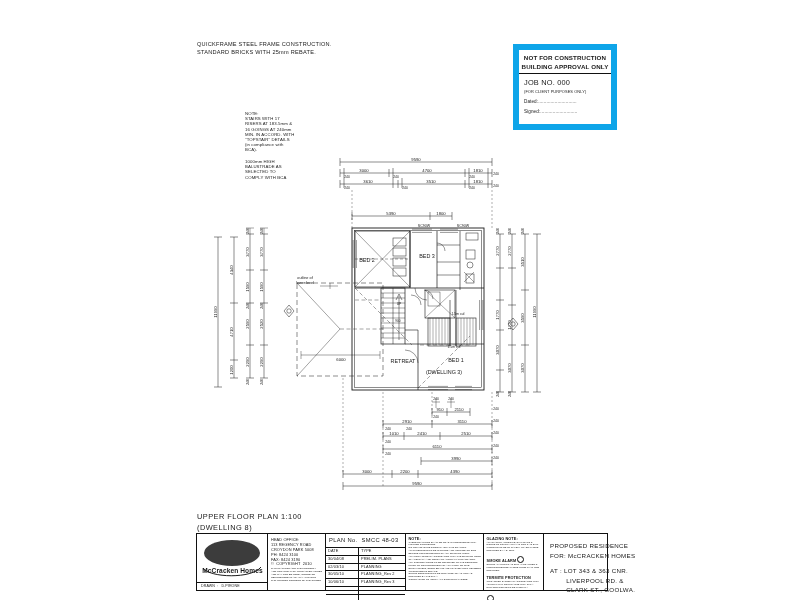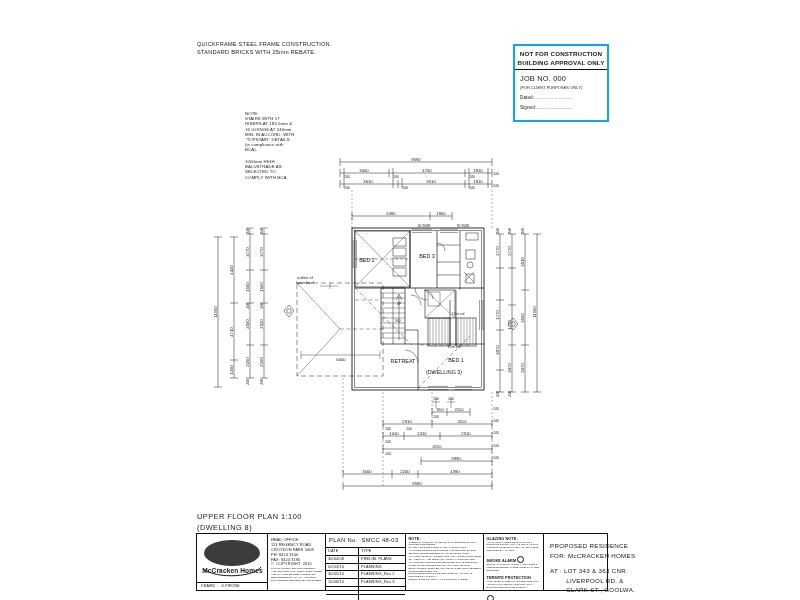--- a/index.html
+++ b/index.html
@@ -12,21 +12,21 @@
   
   .note-top{position:absolute;left:197px;top:40px;font-size:5.6px;line-height:8px;
             letter-spacing:.25px;white-space:pre;color:#222;}
   .note-stair{position:absolute;left:245px;top:111px;font-size:4.3px;line-height:5.2px;
               letter-spacing:.1px;white-space:pre;color:#222;}
   .note-balus{position:absolute;left:245px;top:159px;font-size:4.3px;line-height:5.2px;
               letter-spacing:.1px;white-space:pre;color:#222;}
 
   
   .stamp{position:absolute;left:513px;top:44px;width:92px;height:74px;
-         border:2px solid #0ea5e9;background:#fff;}
+         border:6px solid #0ea5e9;background:#fff;}
   .stamp-top{height:23px;border-bottom:1px solid #111;display:flex;flex-direction:column;
              align-items:center;justify-content:center;}
   .stamp-l1,.stamp-l2{font-size:6.2px;font-weight:bold;letter-spacing:.15px;line-height:9px;}
   .stamp-body{padding:4px 5px 0 5px;}
   .stamp-job{font-size:7.4px;letter-spacing:.2px;line-height:10px;}
   .stamp-sub{font-size:3.9px;letter-spacing:.1px;margin-top:1px;}
   .stamp-line{font-size:4.6px;letter-spacing:.1px;margin-top:5px;white-space:pre;}
 
   
   .plan-title{position:absolute;left:197px;top:512px;font-size:7.4px;line-height:10.5px;

